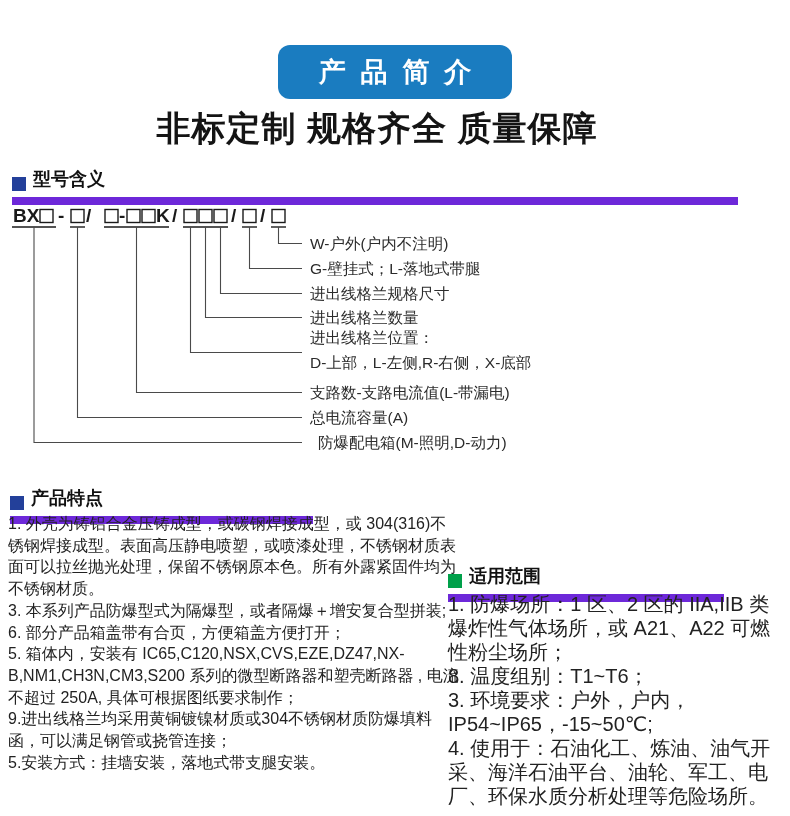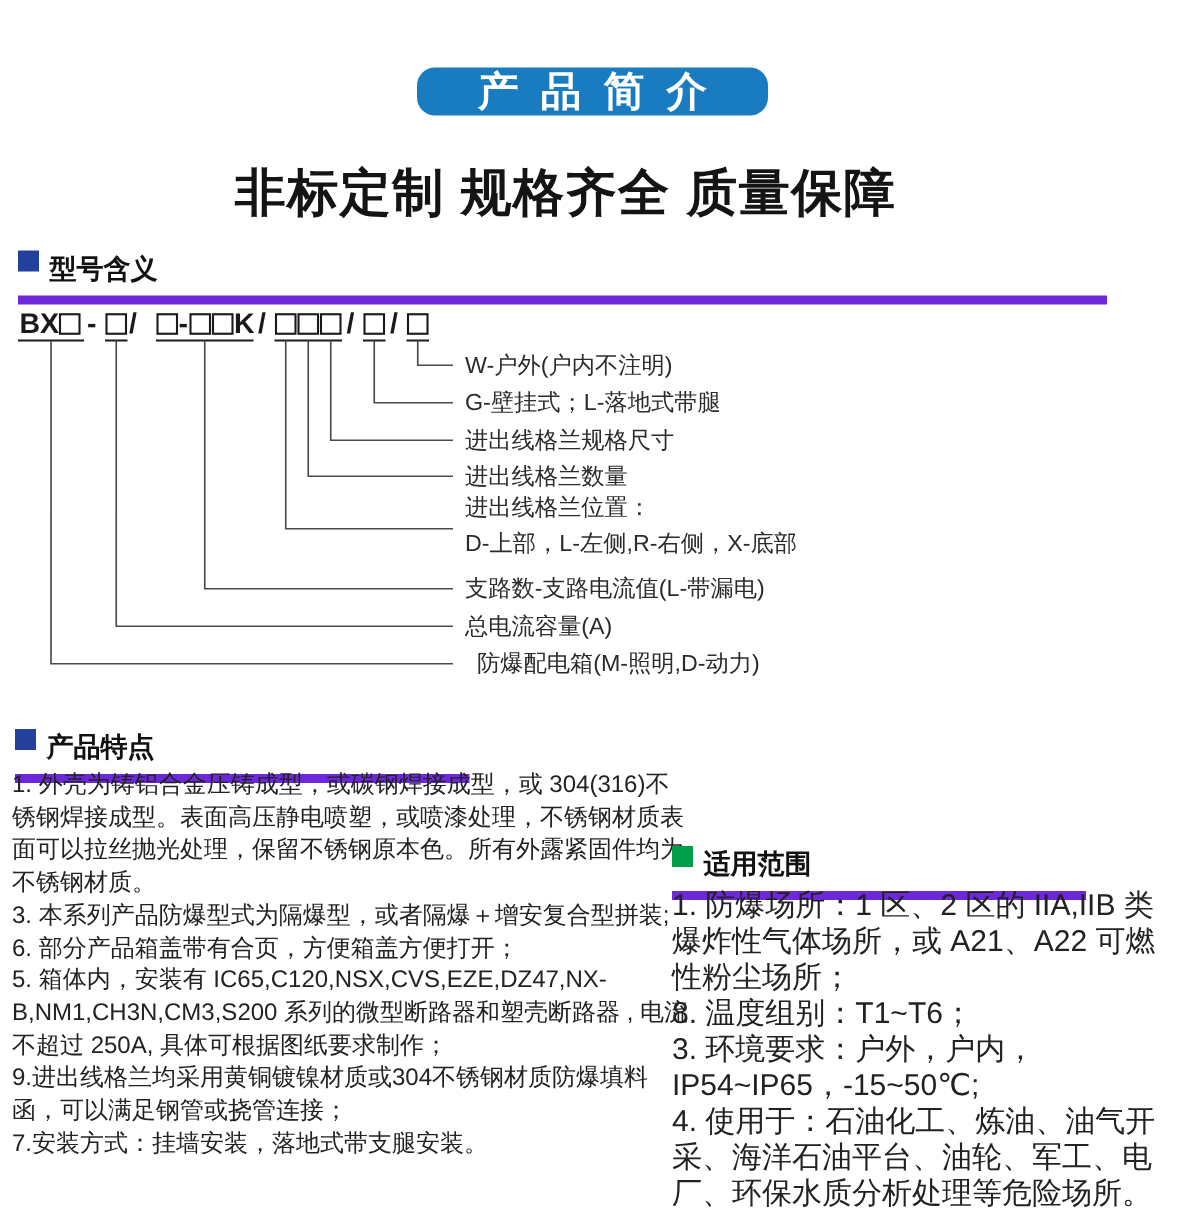--- a/index.html
+++ b/index.html
@@ -1,27 +1,27 @@
 <!DOCTYPE html>
 <html><head>
 <meta charset="utf-8">
 <style>
   html,body{margin:0;padding:0;background:#ffffff;}
   body{width:790px;height:816px;font-family:"Liberation Sans","DejaVu Sans",sans-serif;}
   .page{position:relative;width:790px;height:816px;background:#ffffff;overflow:hidden;}
 
-  .banner{position:absolute;left:278px;top:45px;width:234px;height:32px;
+  .banner{position:absolute;left:278px;top:45px;width:234px;height:54px;
           background:#1a7cc0;border-radius:12px;display:flex;align-items:center;justify-content:center;}
   .banner-title{color:#ffffff;font-size:27px;font-weight:bold;letter-spacing:0.55em;padding-left:0.55em;white-space:nowrap;}
 
   .headline{position:absolute;left:0;top:106px;width:754px;text-align:center;
             font-size:34px;font-weight:bold;color:#141414;letter-spacing:1px;white-space:nowrap;}
 
-  .section-header{position:absolute;display:flex;align-items:flex-start;gap:7px;
-                  border-bottom:6px solid #6d28d9;padding-bottom:6px;}
+  .section-header{position:absolute;display:flex;align-items:flex-end;gap:7px;
+                  border-bottom:8px solid #6d28d9;padding-bottom:6px;}
   .sh-model{left:12px;top:167px;width:726px;}
   .sh-features{left:10px;top:486px;width:303px;}
   .sh-scope{left:448px;top:564px;width:276px;}
   .marker{width:14px;height:14px;flex:0 0 auto;}
   .marker-navy{background:#23409a;}
   .marker-green{background:#00a04a;}
   .section-title{font-size:18px;font-weight:bold;color:#111111;white-space:nowrap;}
 
   .diagram{position:absolute;left:0;top:195px;}
 
@@ -113,21 +113,21 @@
     <span class="marker marker-navy"></span>
     <span class="section-title">产品特点</span>
   </div>
 
   <div class="features">
     <p>1. 外壳为铸铝合金压铸成型，或碳钢焊接成型，或 304(316)不锈钢焊接成型。表面高压静电喷塑，或喷漆处理，不锈钢材质表面可以拉丝抛光处理，保留不锈钢原本色。所有外露紧固件均为不锈钢材质。</p>
     <p>3. 本系列产品防爆型式为隔爆型，或者隔爆＋增安复合型拼装;</p>
     <p>6. 部分产品箱盖带有合页，方便箱盖方便打开；</p>
     <p>5. 箱体内，安装有 IC65,C120,NSX,CVS,EZE,DZ47,NX-B,NM1,CH3N,CM3,S200 系列的微型断路器和塑壳断路器 , 电流不超过 250A, 具体可根据图纸要求制作；</p>
     <p>9.进出线格兰均采用黄铜镀镍材质或304不锈钢材质防爆填料函，可以满足钢管或挠管连接；</p>
-    <p>7.安装方式：挂墙安装，落地式带支腿安装。</p>
+    <p>5.安装方式：挂墙安装，落地式带支腿安装。</p>
   </div>
 
   <div class="section-header sh-scope">
     <span class="marker marker-green"></span>
     <span class="section-title">适用范围</span>
   </div>
 
   <div class="scope">
     <p>1. 防爆场所：1 区、2 区的 IIA,IIB 类爆炸性气体场所，或 A21、A22 可燃性粉尘场所；</p>
     <p>8. 温度组别：T1~T6；</p>

